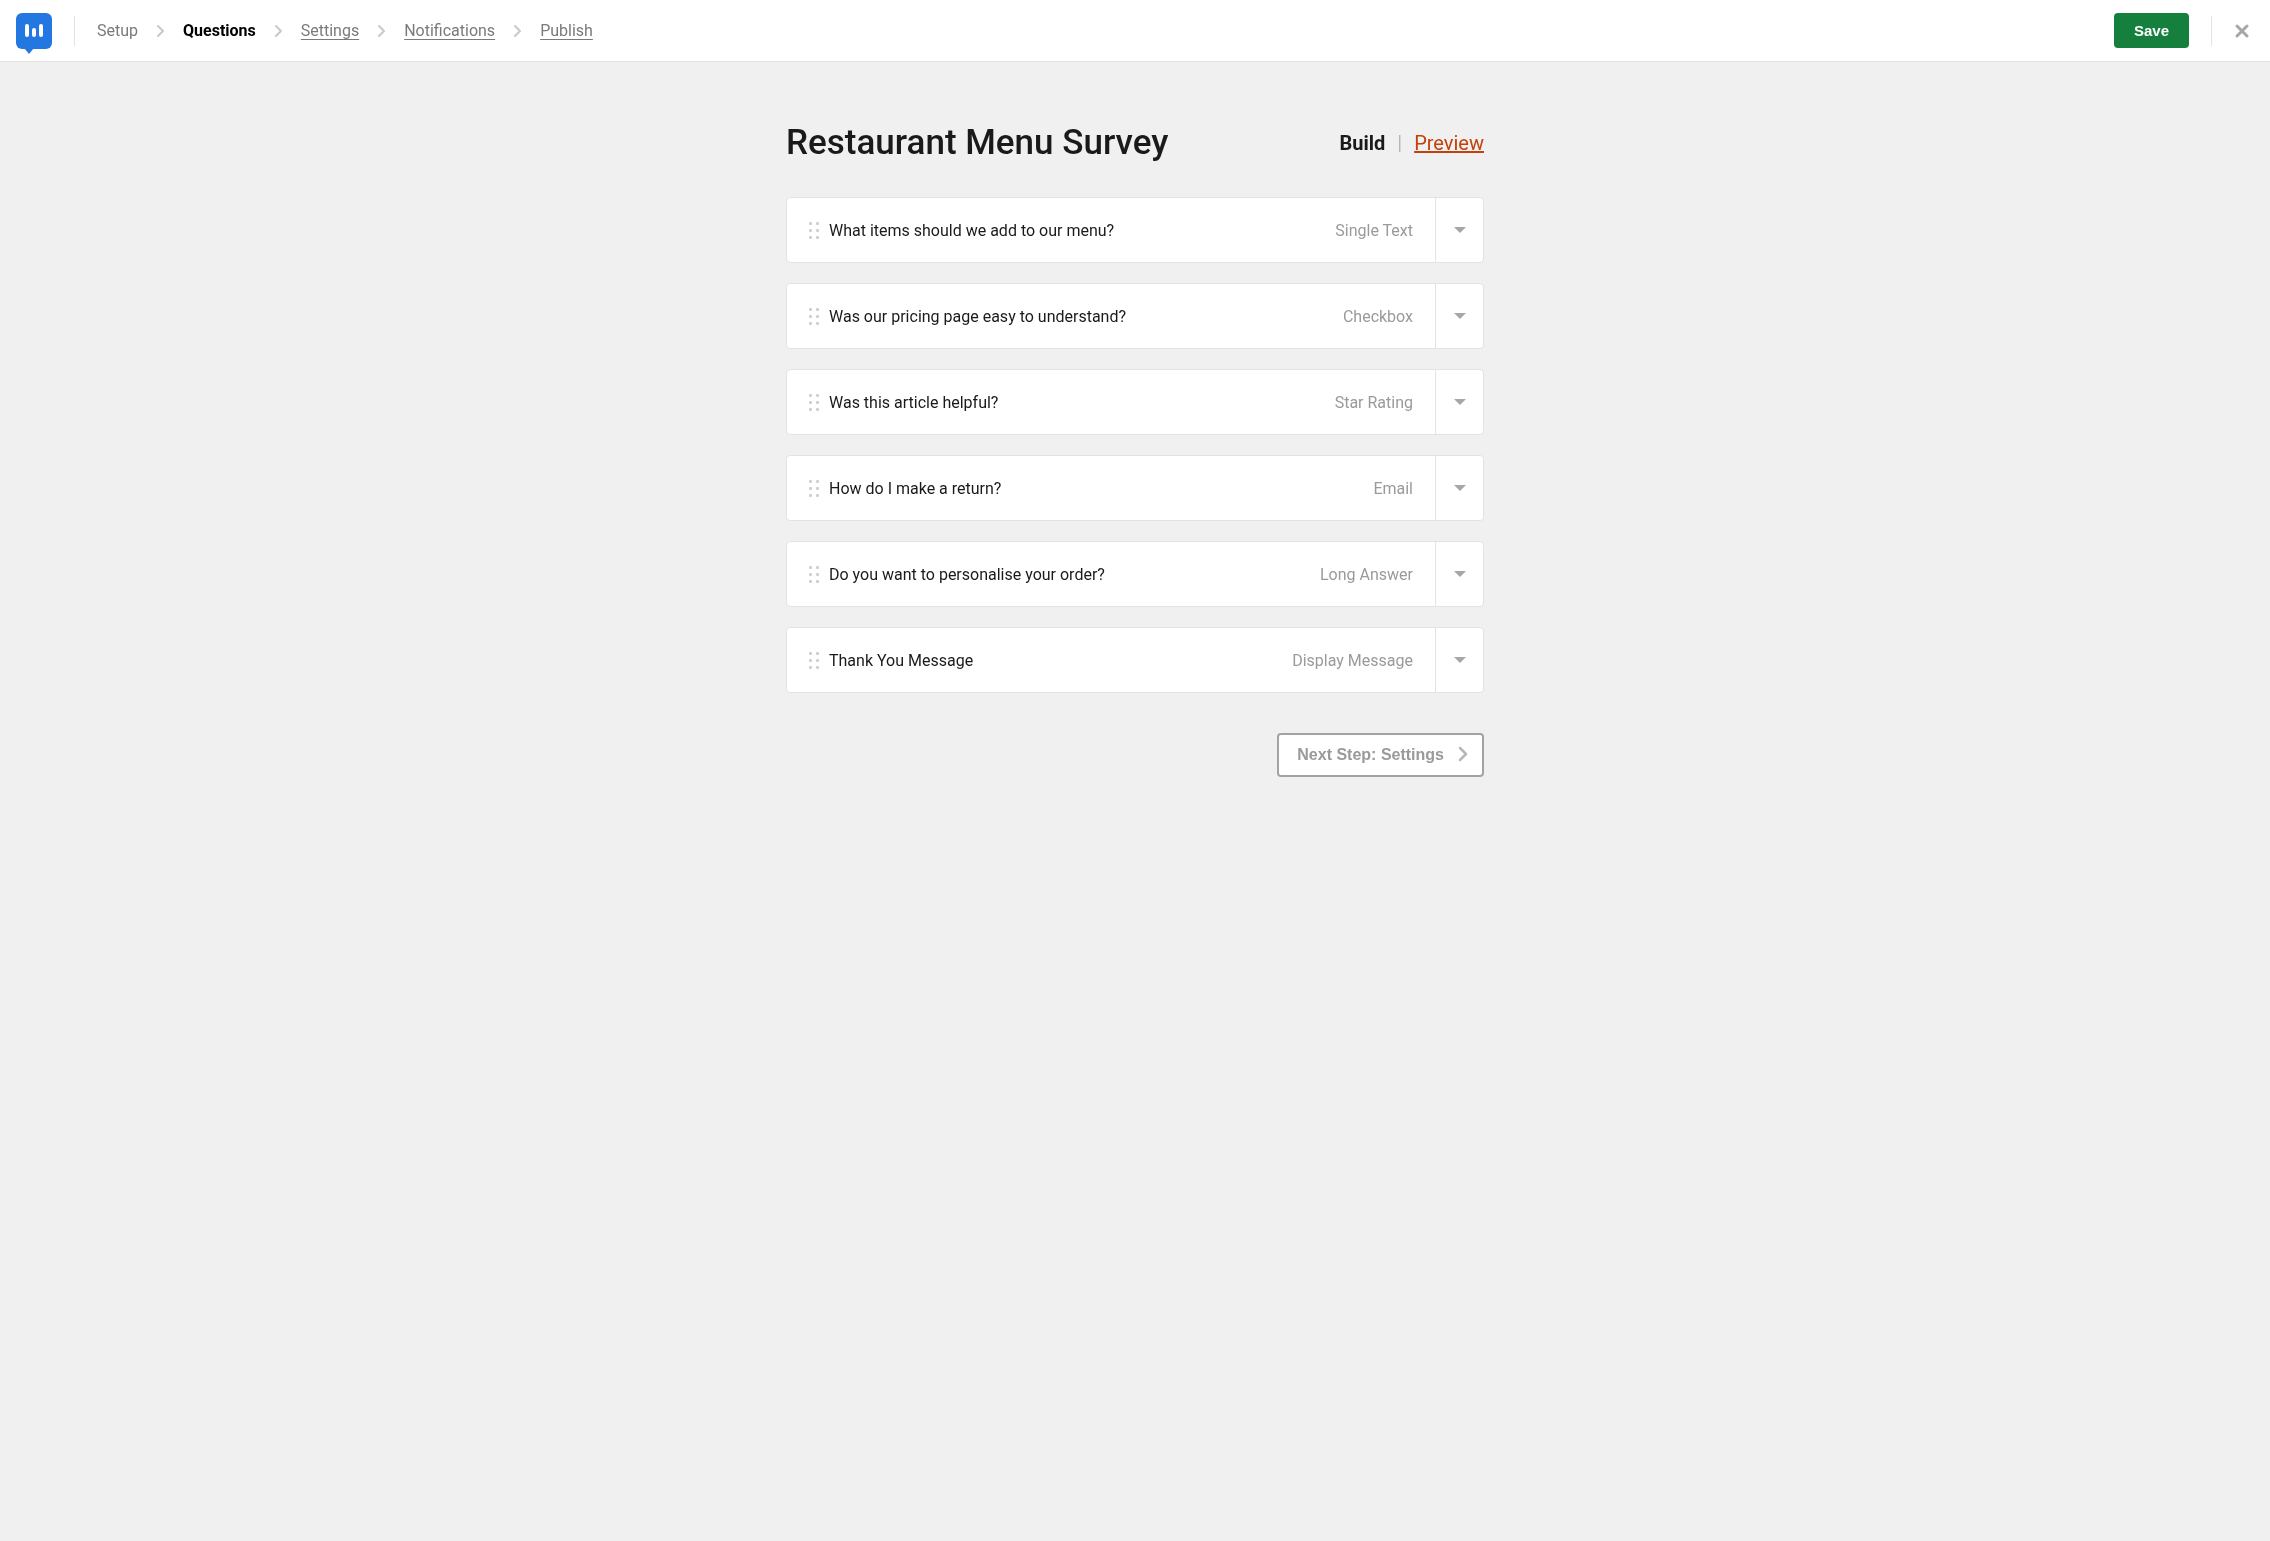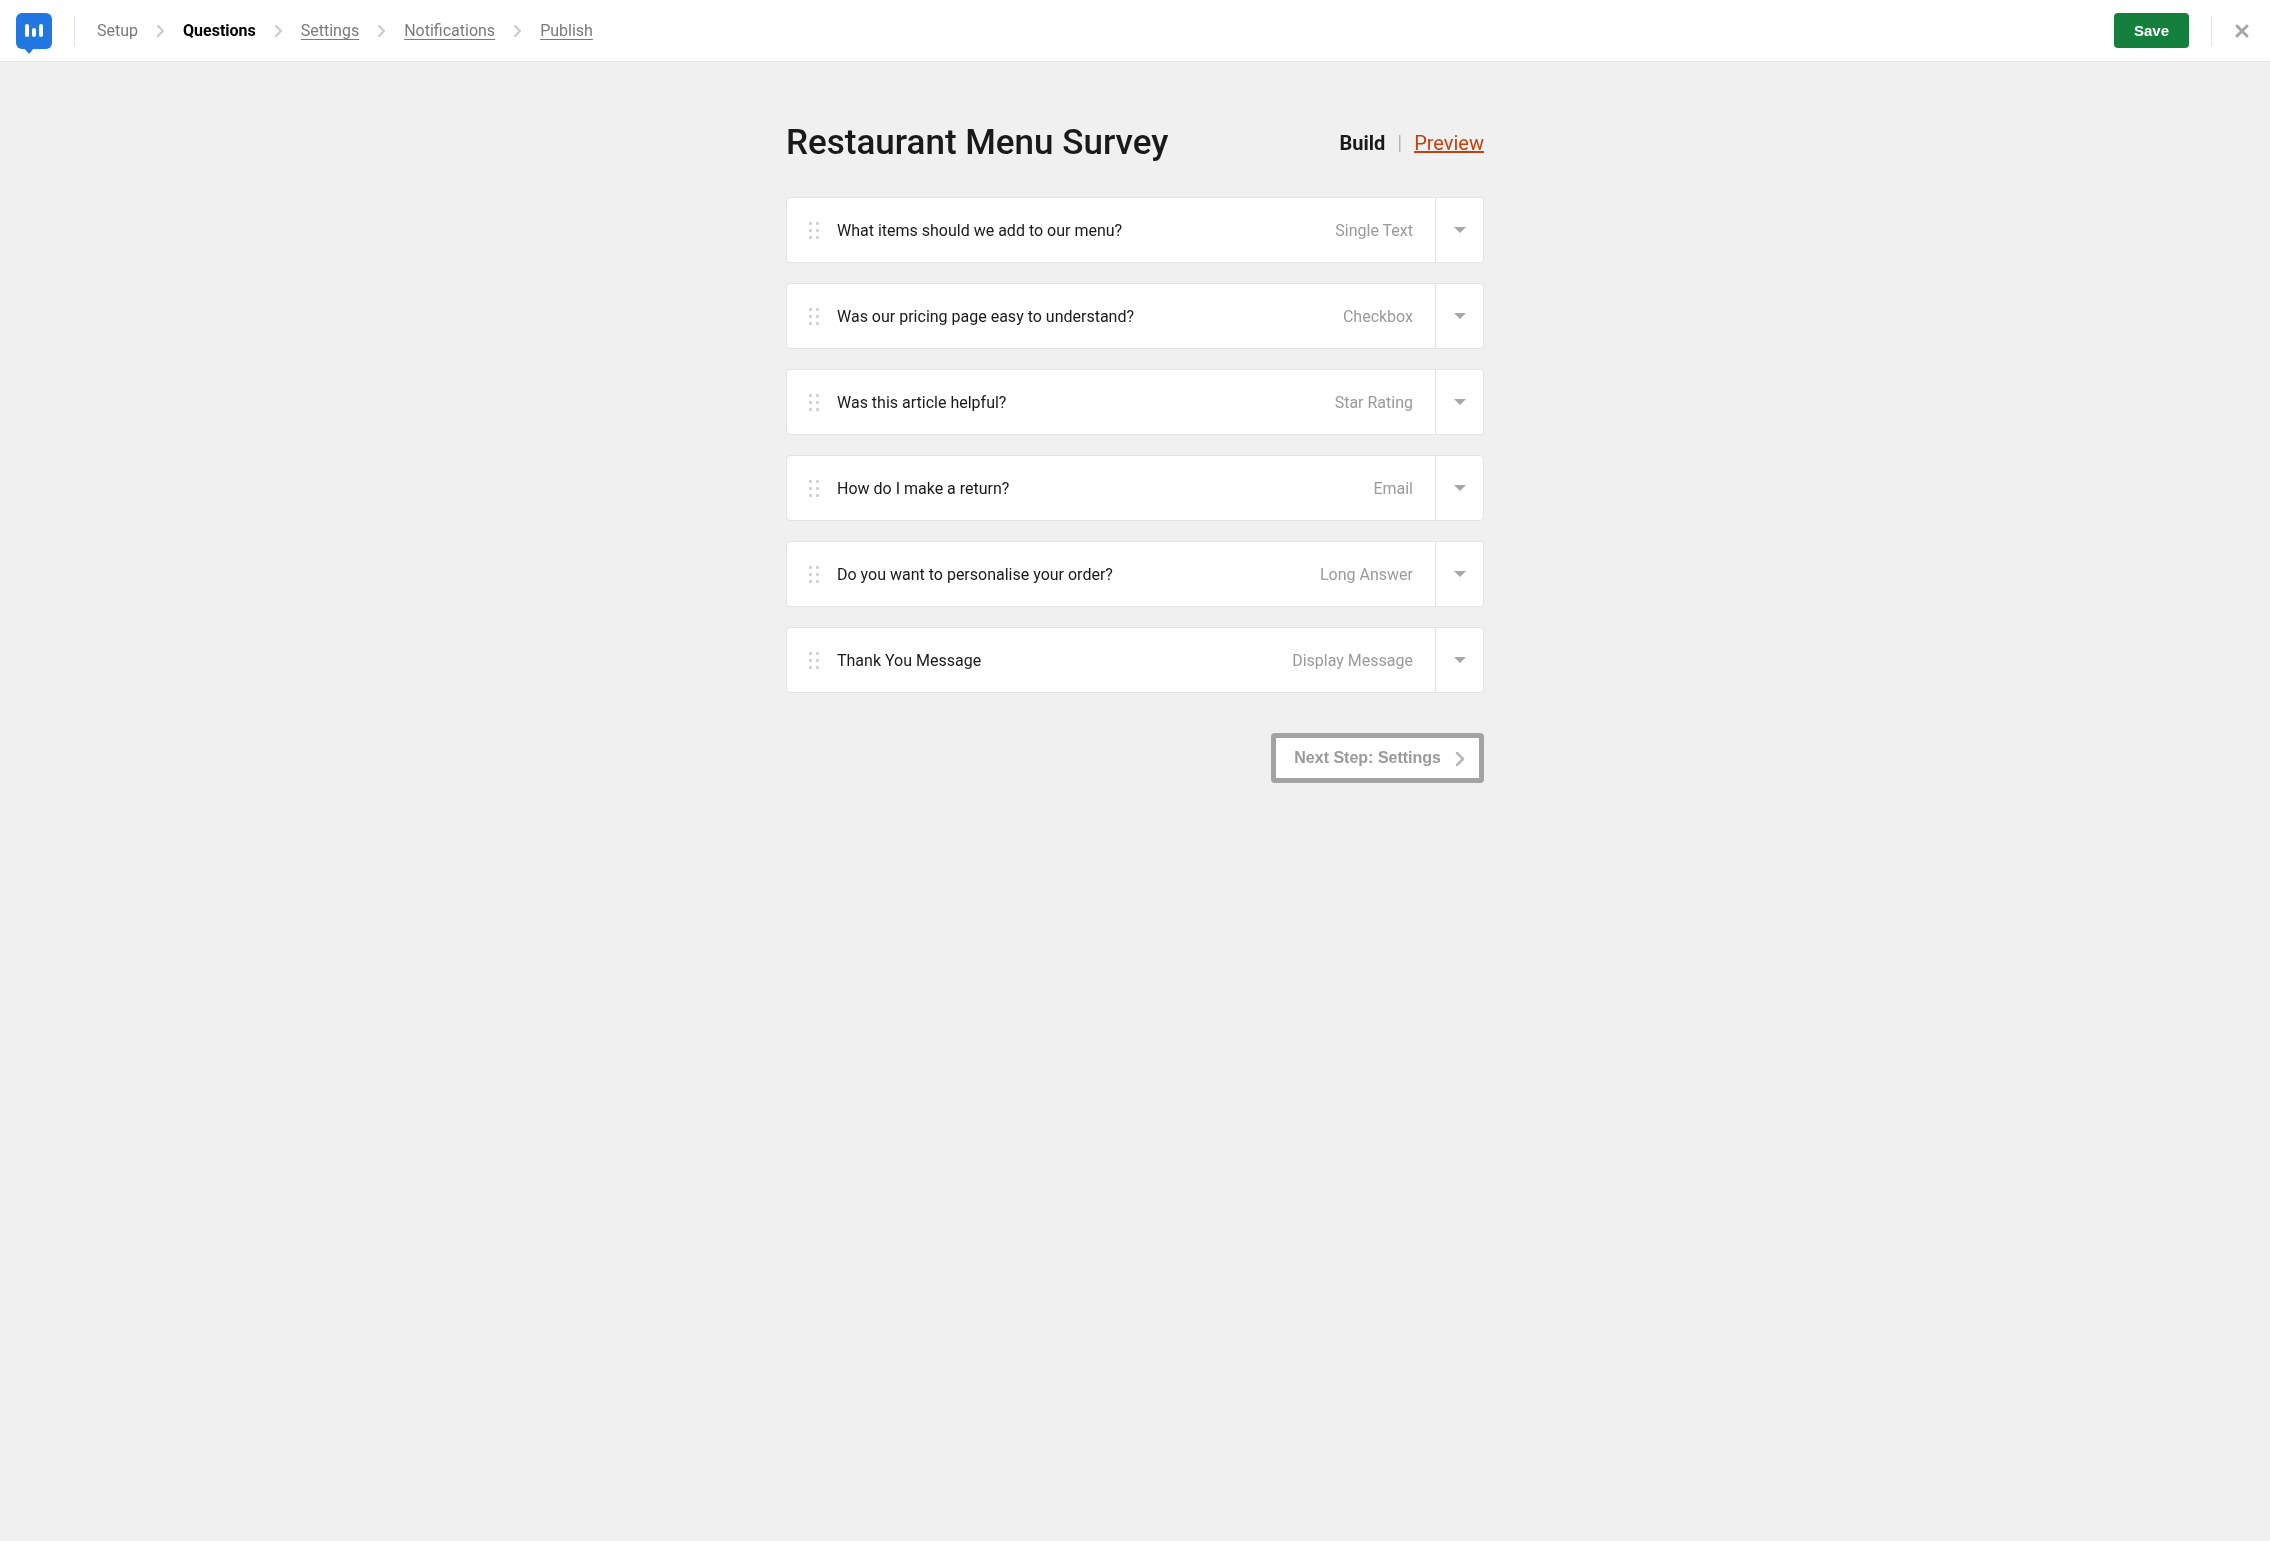--- a/index.html
+++ b/index.html
@@ -130,21 +130,21 @@
     display: flex;
     align-items: stretch;
     margin-bottom: 20px;
     height: 66px;
   }
   .qcard-main {
     display: flex;
     align-items: center;
     flex: 1;
     padding: 0 22px;
-    gap: 18px;
+    gap: 10px;
   }
   .drag-handle {
     display: grid;
     grid-template-columns: repeat(2, 3px);
     grid-template-rows: repeat(3, 3px);
     gap: 4px;
     cursor: grab;
   }
   .drag-handle span {
     width: 3px;
@@ -206,29 +206,29 @@
     border-right-width: 5px;
     border-top-width: 5px;
   }
   .footer-row {
     display: flex;
     justify-content: flex-end;
     margin-top: 40px;
   }
   .next-btn {
     background: #fff;
-    border: 5px solid #a3a3a3;
+    border: 2px solid #a3a3a3;
     border-radius: 4px;
     padding: 11px 14px 11px 18px;
     font-size: 16px;
     font-weight: 700;
     color: #9a9a9a;
     cursor: pointer;
     display: flex;
-    align-items: flex-end;
+    align-items: flex-start;
     gap: 14px;
   }
   .next-btn svg { stroke: #b7b7b7; }
 </style>
 </head>
 <body>
 
 <div class="topbar">
   <div class="logo">
     <div class="logo-bars">

